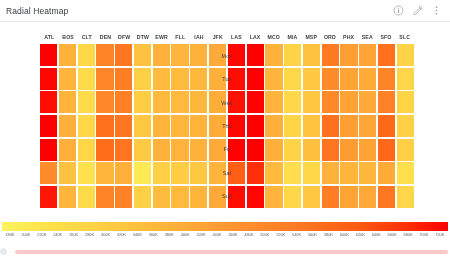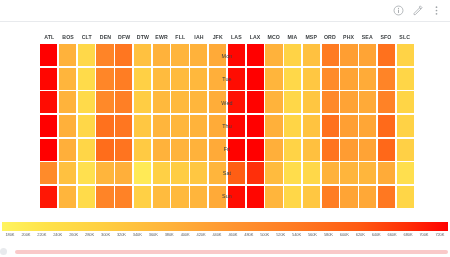--- a/index.html
+++ b/index.html
@@ -93,20 +93,21 @@
     width:7px;height:7px;border-radius:50%;
     background:#e8eaed;flex:0 0 7px;
   }
 </style>
 </head>
 <body>
 
 <div class="app">
 
   <div class="header">
+    <div class="title">Radial Heatmap</div>
     <div class="header-spacer"></div>
     <div class="hicons">
       <span class="hicon">
         <svg viewBox="0 0 16 16">
             <circle cx="8" cy="8" r="6.5" fill="none" stroke="#80868b" stroke-width="1.1"></circle>
             <circle cx="8" cy="4.9" r=".85" fill="#80868b"></circle>
             <rect x="7.35" y="6.6" width="1.3" height="5" rx=".5" fill="#80868b"></rect>
           </svg>
       </span>
       <span class="hicon">

